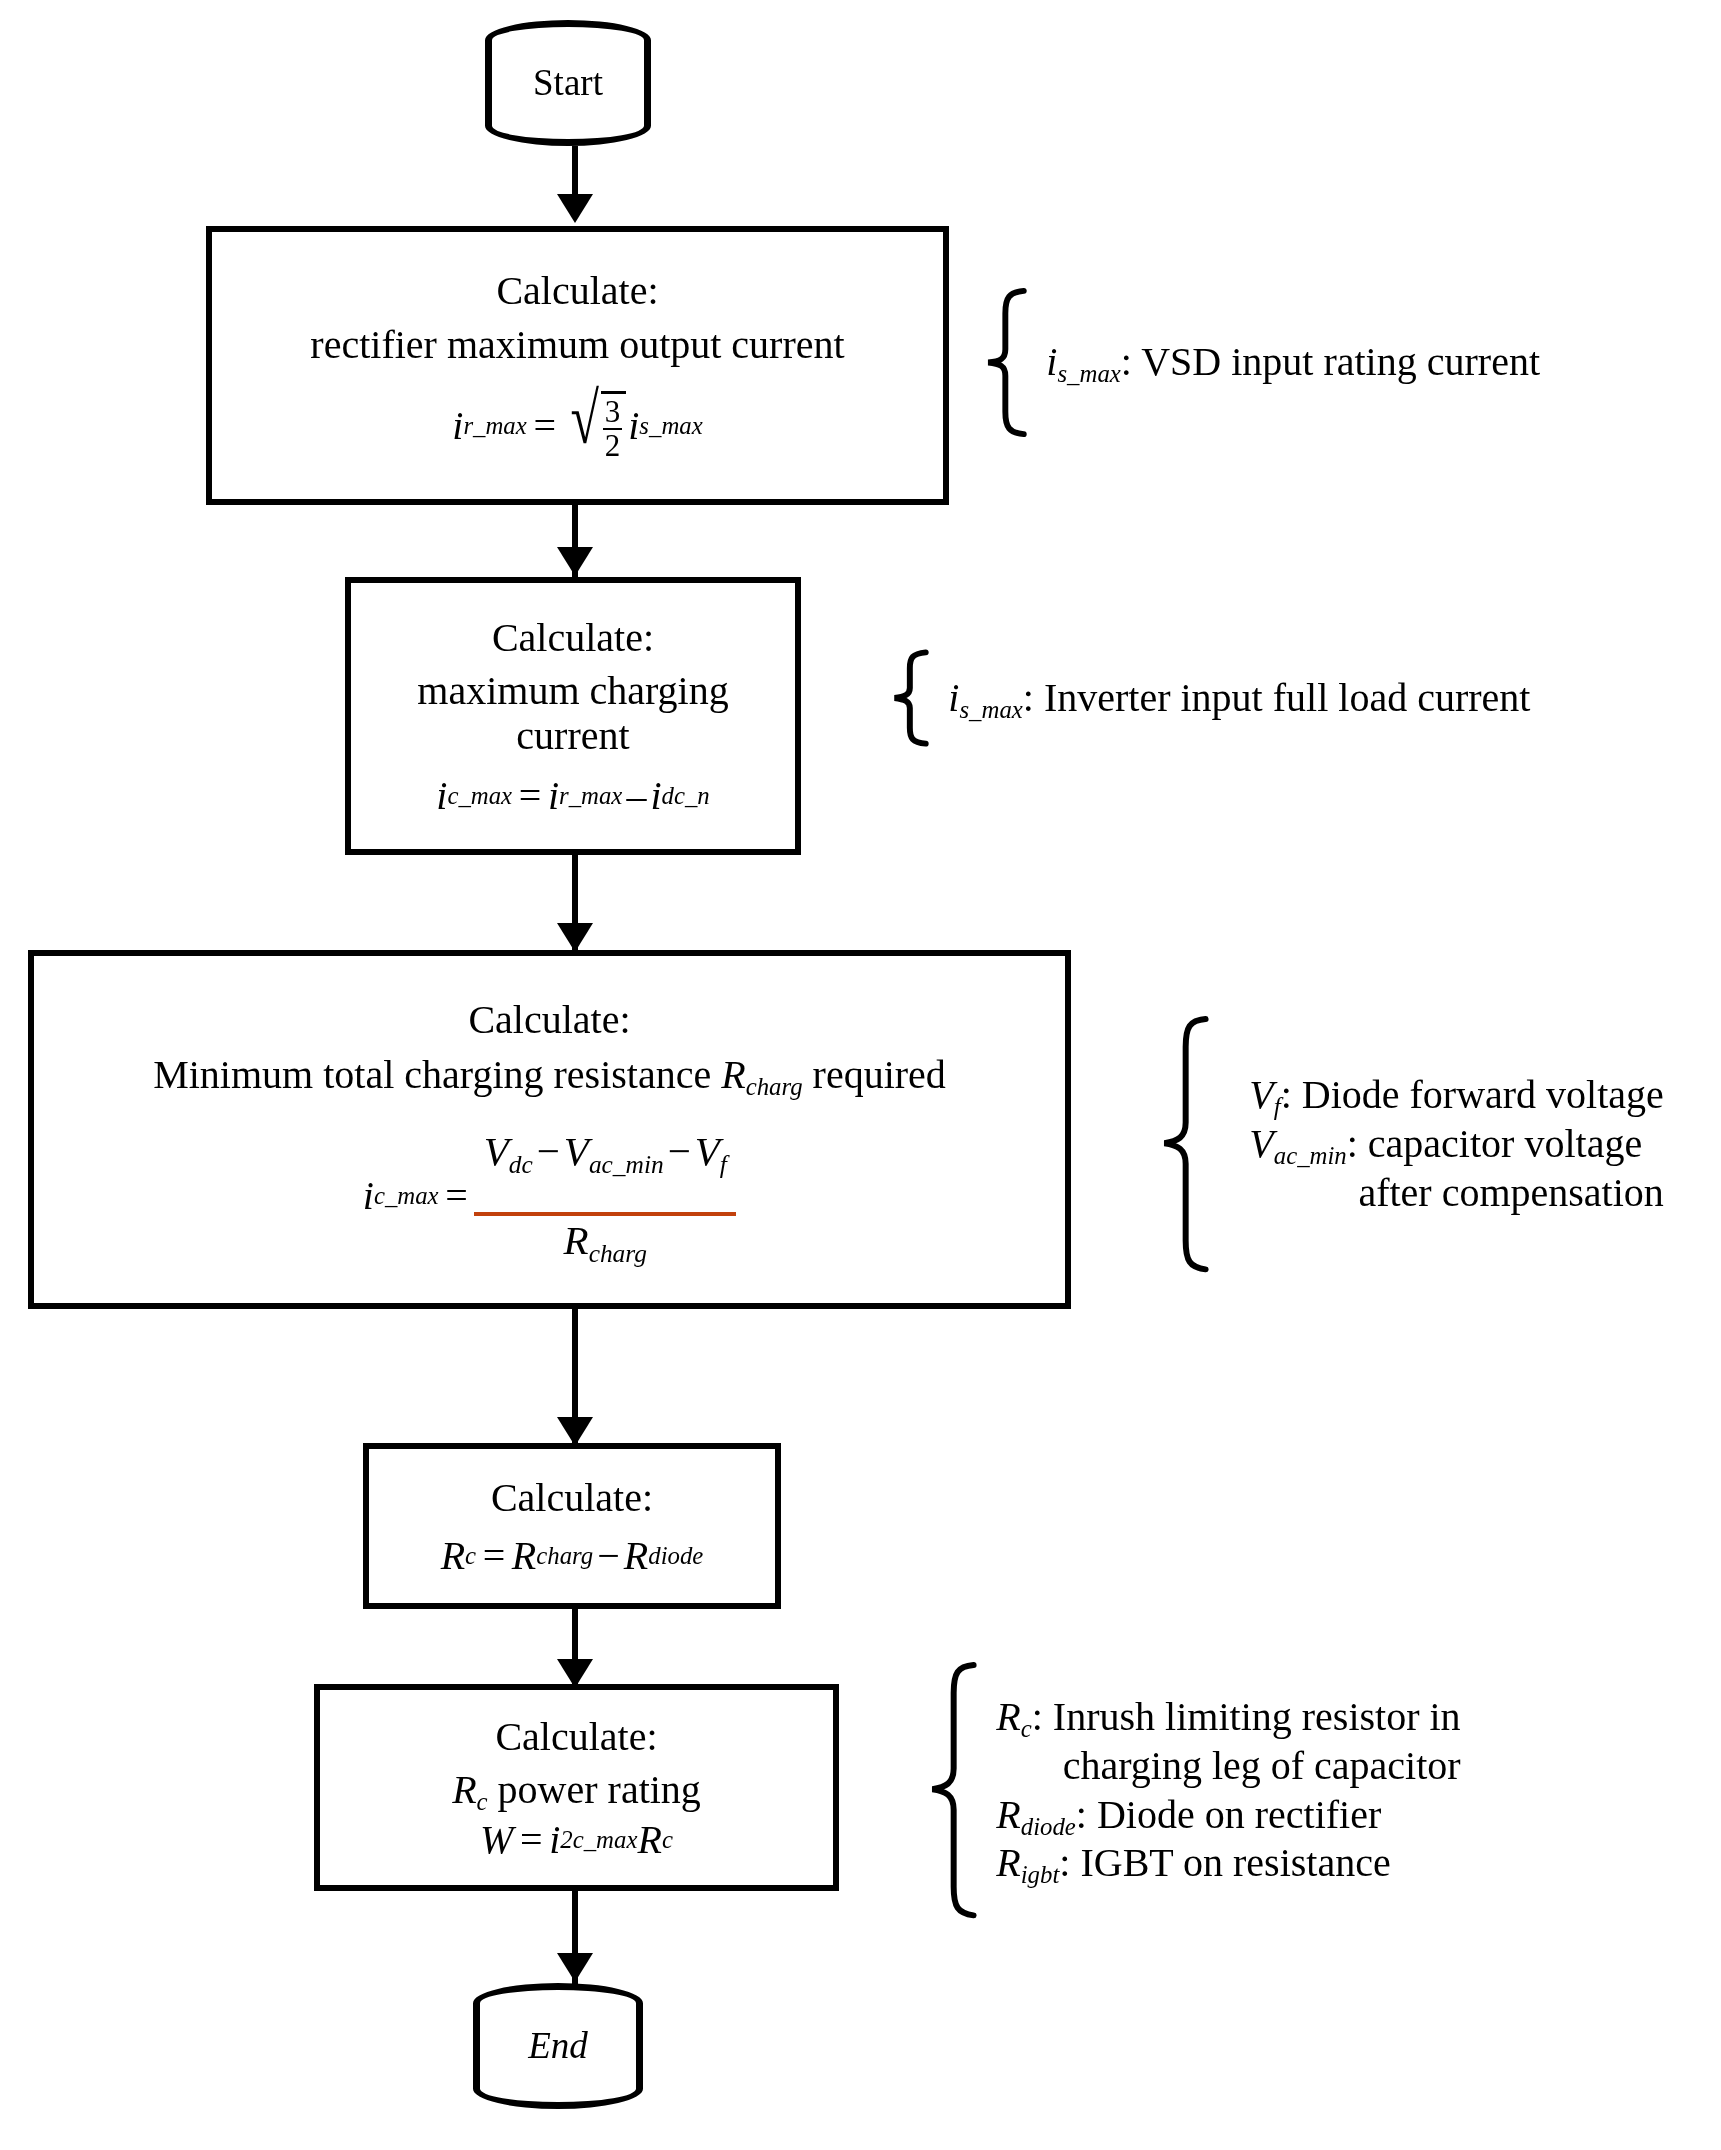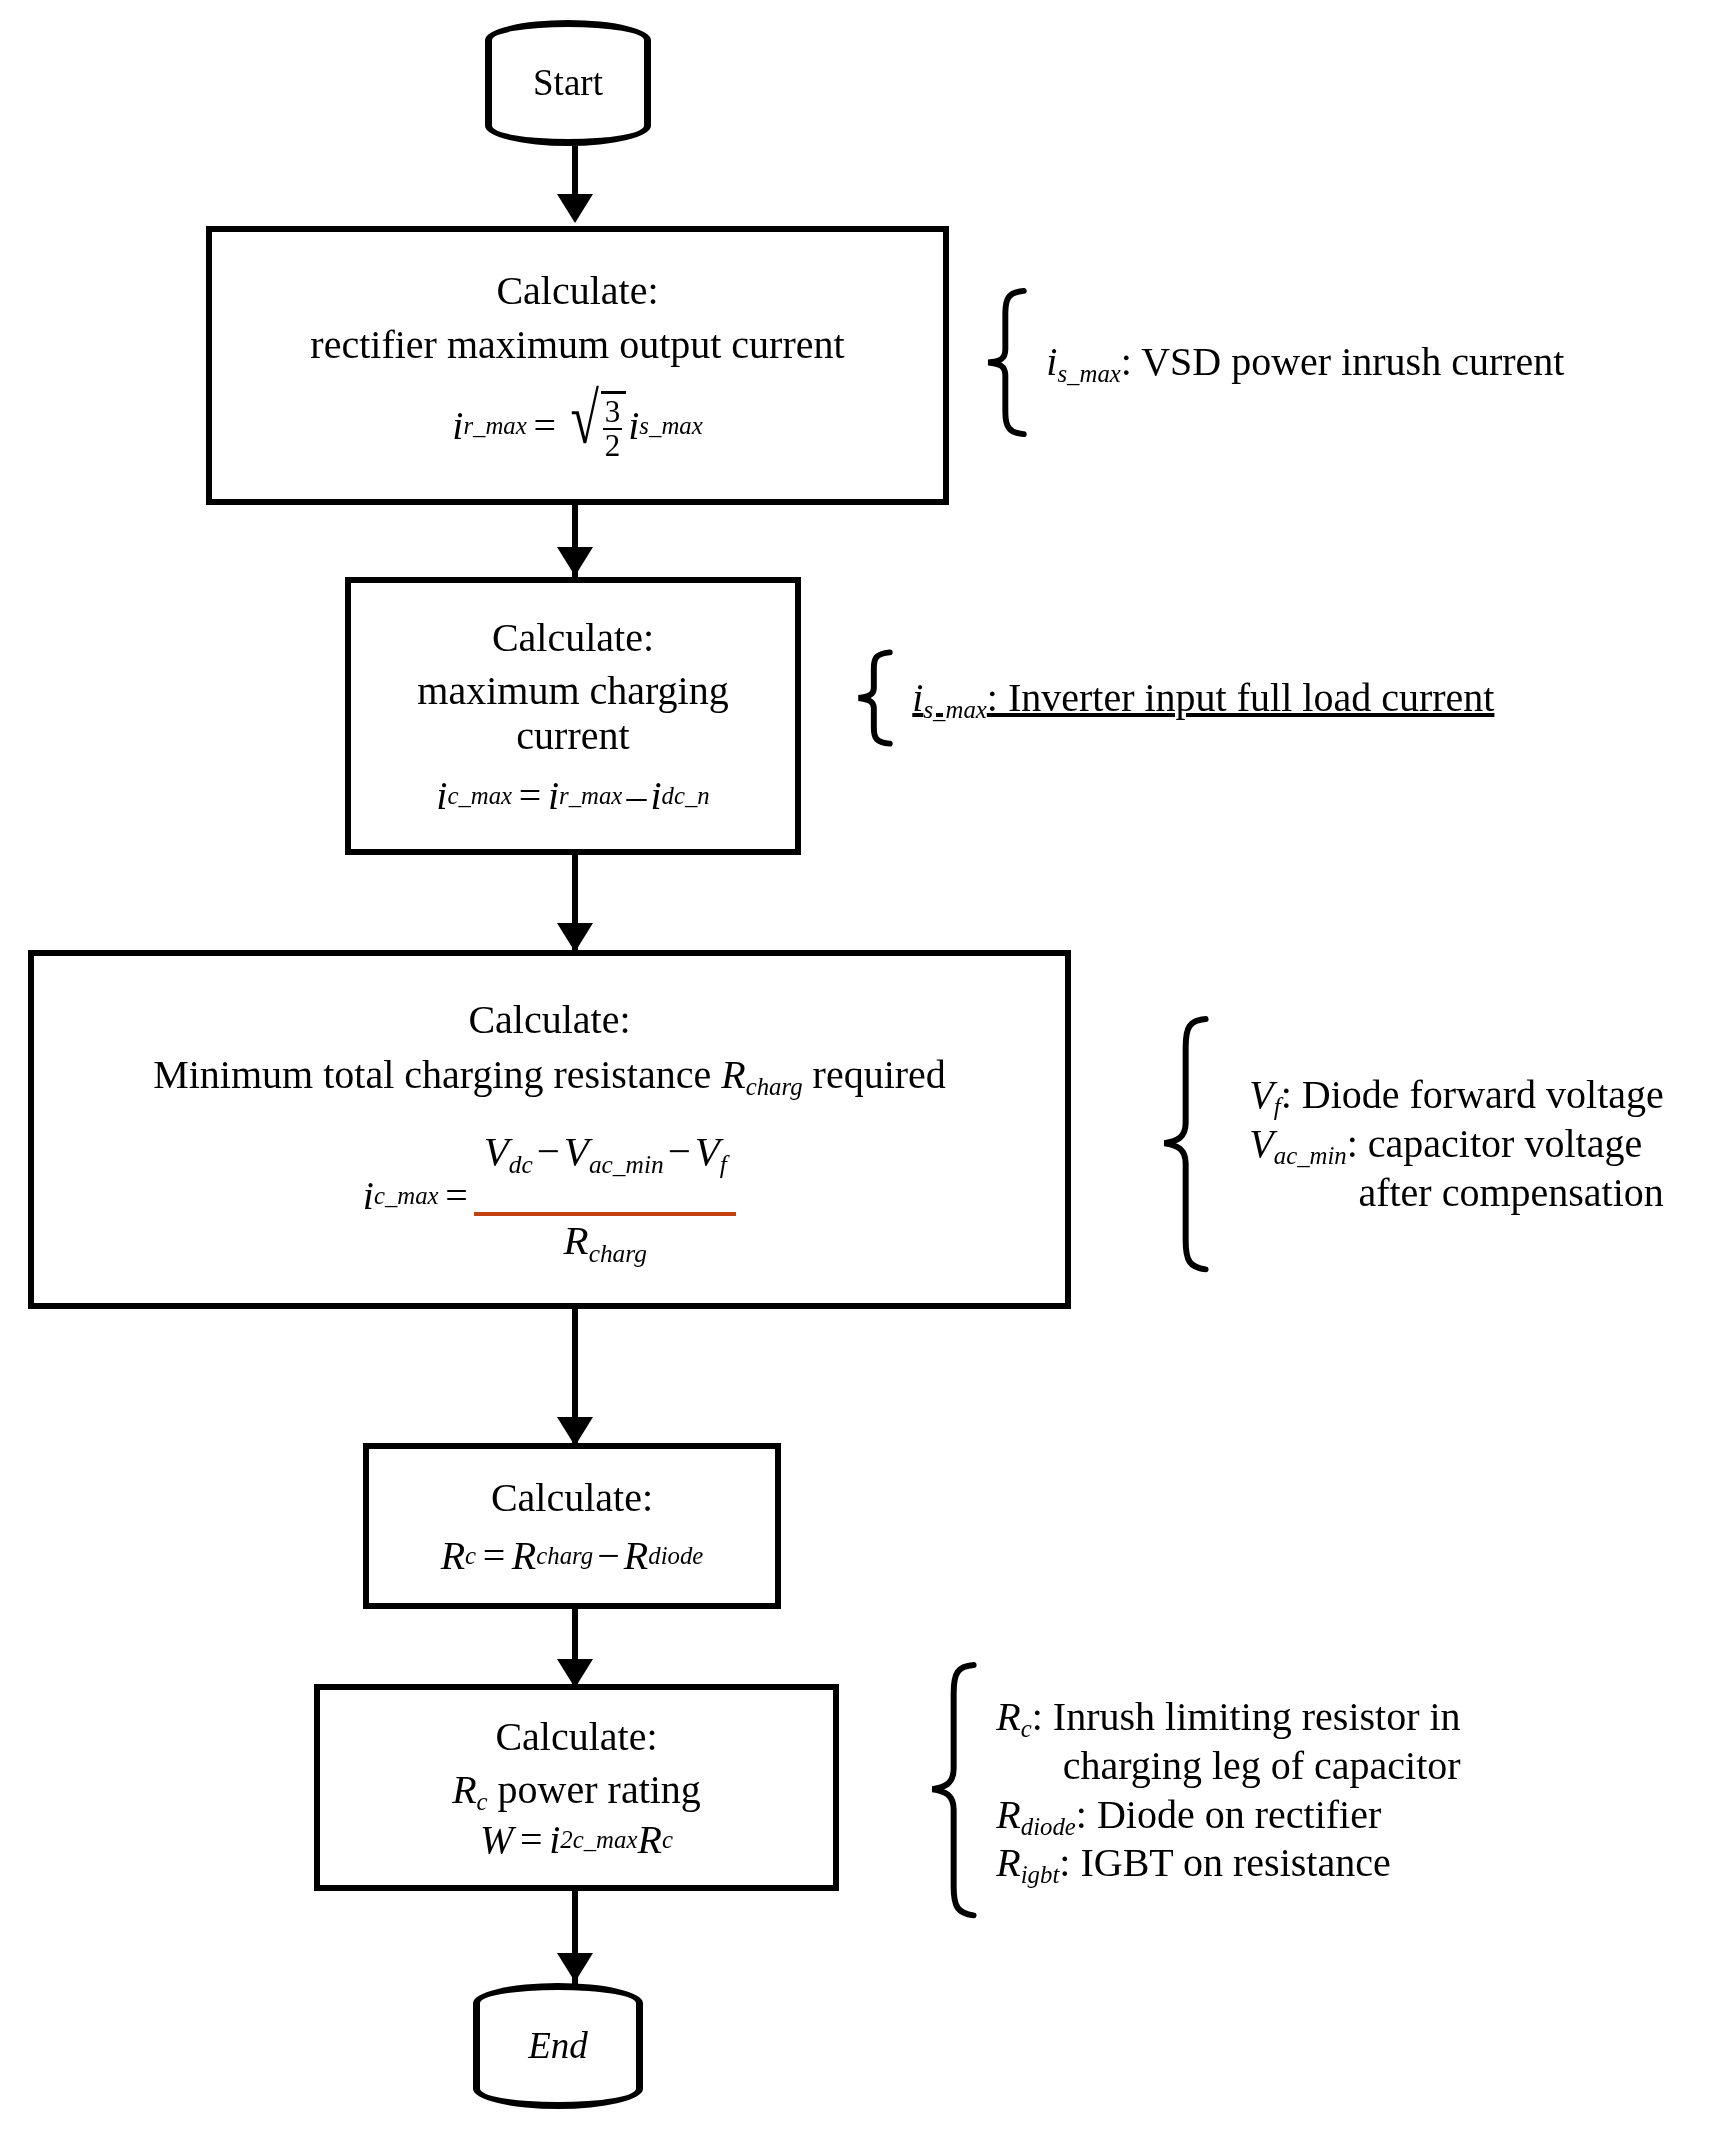--- a/index.html
+++ b/index.html
@@ -178,21 +178,21 @@
       <span>i</span>
         <sub class="s">s_max</sub>
     </span>
   </div>
 
   <div class="ann" style="left:983px; top:286px; height:153px;">
     <svg class="brace-svg" width="46" height="153" viewBox="0 0 70 230">
       <path d="M62 6 C 40 8, 34 16, 34 40 L 34 95 C 34 110, 26 113, 8 115 C 26 117, 34 120, 34 135 L 34 190 C 34 214, 40 222, 62 224" fill="none" stroke="#000" stroke-width="9" stroke-linecap="round"></path>
     </svg>
     <span class="ann-text">
-      <span class="l"><em>i</em><sub class="s">s_max</sub><span>: VSD power inrush current</span></span>
+      <span class="l"><em>i</em><sub class="s">s_max</sub><span>: VSD input rating current</span></span>
     </span>
   </div>
 
   <div class="conn" style="left:572px; top:505px; height:73px;"></div>
   <div class="arrowhead" style="left:557px; top:547px;"></div>
 
   <div class="node" style="left:345px; top:577px; width:456px; height:278px;">
     <span class="line t-title">Calculate:</span>
     <span class="line t-body" style="margin-top:8px;">maximum charging</span>
     <span class="line t-body">current</span>
@@ -201,21 +201,21 @@
         <sub class="s">c_max</sub>
       <span class="op">=</span>
       <span>i</span>
         <sub class="s">r_max</sub>
       <span class="opn">–</span>
       <span>i</span>
         <sub class="s">dc_n</sub>
     </span>
   </div>
 
-  <div class="ann" style="left:854px; top:648px; height:100px;text-decoration:underline;">
+  <div class="ann" style="left:890px; top:648px; height:100px;">
     <svg class="brace-svg" width="41" height="100" viewBox="0 0 62 150">
       <path d="M54 6 C 34 8, 30 14, 30 30 L 30 60 C 30 70, 22 73, 7 75 C 22 77, 30 80, 30 90 L 30 120 C 30 136, 34 142, 54 144" fill="none" stroke="#000" stroke-width="9" stroke-linecap="round"></path>
     </svg>
     <span class="ann-text">
       <span class="l"><em>i</em><sub class="s">s_max</sub><span>: Inverter input full load current</span></span>
     </span>
   </div>
 
   <div class="conn" style="left:572px; top:854px; height:100px;"></div>
   <div class="arrowhead" style="left:557px; top:923px;"></div>

